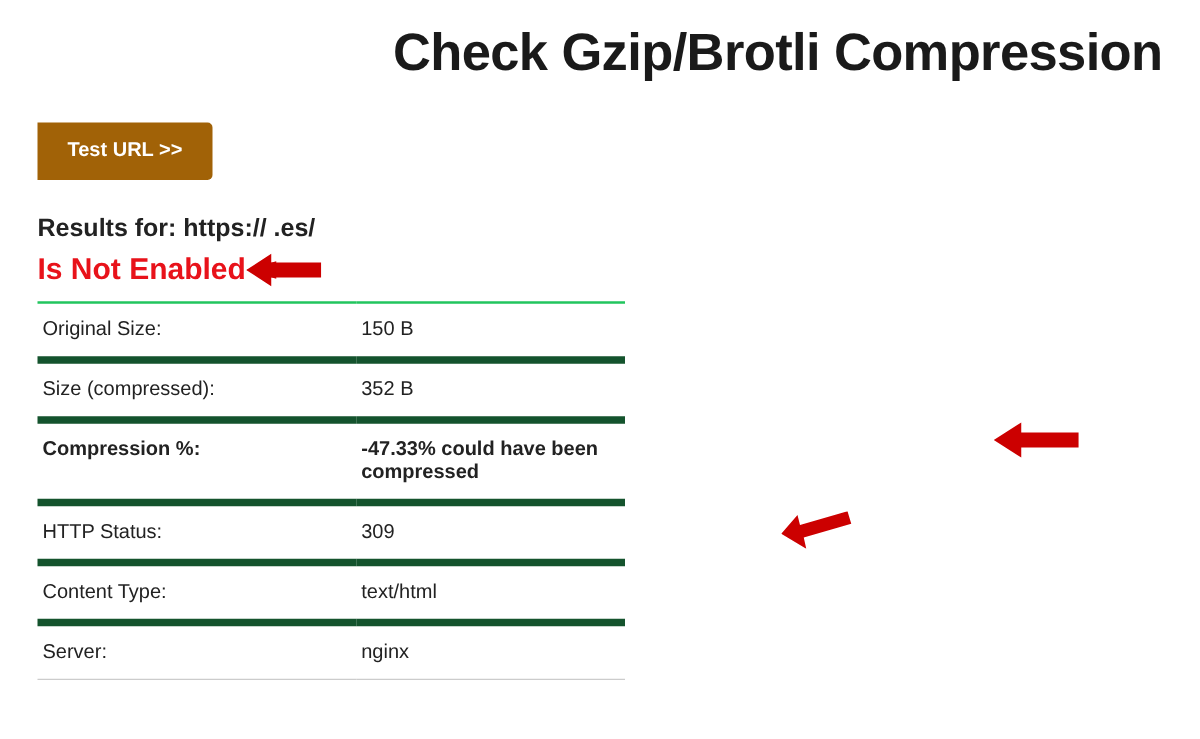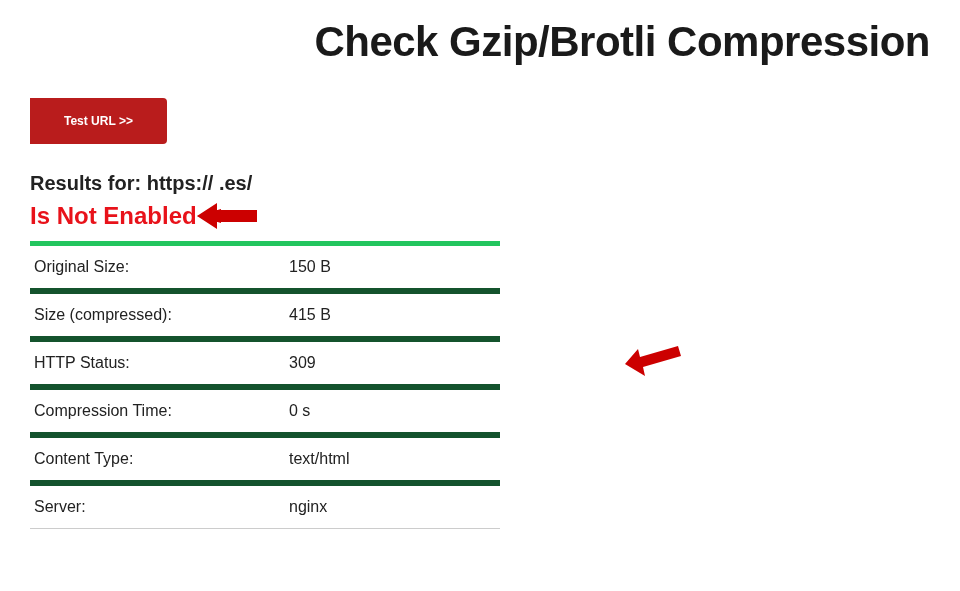--- a/index.html
+++ b/index.html
@@ -30,26 +30,26 @@
       flex: 1;
       border: 1px solid #666;
       background: #f5f5f5;
       font-size: 18px;
       padding: 12px 14px;
       height: 46px;
       outline: none;
       color: #222;
     }
     .test-btn {
-      background: #b91c1c;
+      background: #a16207;
       color: #fff;
       border: none;
       font-weight: 700;
-      font-size: 12px;
-      padding: 0 34px;
+      font-size: 16px;
+      padding: 0 24px;
       height: 46px;
       cursor: pointer;
       border-radius: 0 4px 4px 0;
     }
     .results-for {
       font-size: 20px;
       font-weight: 700;
       color: #222;
       margin-bottom: 6px;
     }
@@ -66,21 +66,21 @@
       border-collapse: collapse;
     }
     .results-table tr td {
       border-top: 6px solid #14532d;
       padding: 12px 4px;
       font-size: 16px;
       color: #222;
       vertical-align: top;
     }
     .results-table tr:first-child td {
-      border-top: 5px solid #22c55e;
+      border-top: 2px solid #22c55e;
     }
     .results-table tr:last-child td {
       border-bottom: 1px solid #ccc;
     }
     .results-table td:first-child {
       width: 255px;
     }
     .bold-row td {
       font-weight: 700;
     }
@@ -123,34 +123,39 @@
   </div>
 
   <table class="results-table">
     <tbody>
         <tr>
       <td>Original Size:</td>
       <td>150 B</td>
     </tr>
     <tr>
       <td>Size (compressed):</td>
-      <td>415 B</td>
+      <td>352 B</td>
+    </tr>
+    <tr class="bold-row row-with-arrow">
+      <td>Compression %:</td>
+      <td class="rel-wrap">
+        <span>-47.33% could have been compressed</span>
+        <svg class="arrow-abs-1" width="68" height="34" viewBox="0 0 68 34">
+          <path d="M0 17 L22 3 L22 11 L68 11 L68 23 L22 23 L22 31 Z" fill="#cc0000"></path>
+        </svg>
+      </td>
     </tr>
     <tr>
       <td>HTTP Status:</td>
       <td class="rel-wrap">
         <span>309</span>
         <svg class="arrow-abs-2" width="58" height="30" viewBox="0 0 58 30">
           <path d="M0 18 L20 30 L18 21 L56 10 L53 0 L15 11 L13 3 Z" fill="#cc0000"></path>
         </svg>
       </td>
-    </tr>
-    <tr>
-      <td>Compression Time:</td>
-      <td>0 s</td>
     </tr>
     <tr>
       <td>Content Type:</td>
       <td>text/html</td>
     </tr>
     <tr>
       <td>Server:</td>
       <td>nginx</td>
     </tr>
   </tbody>

